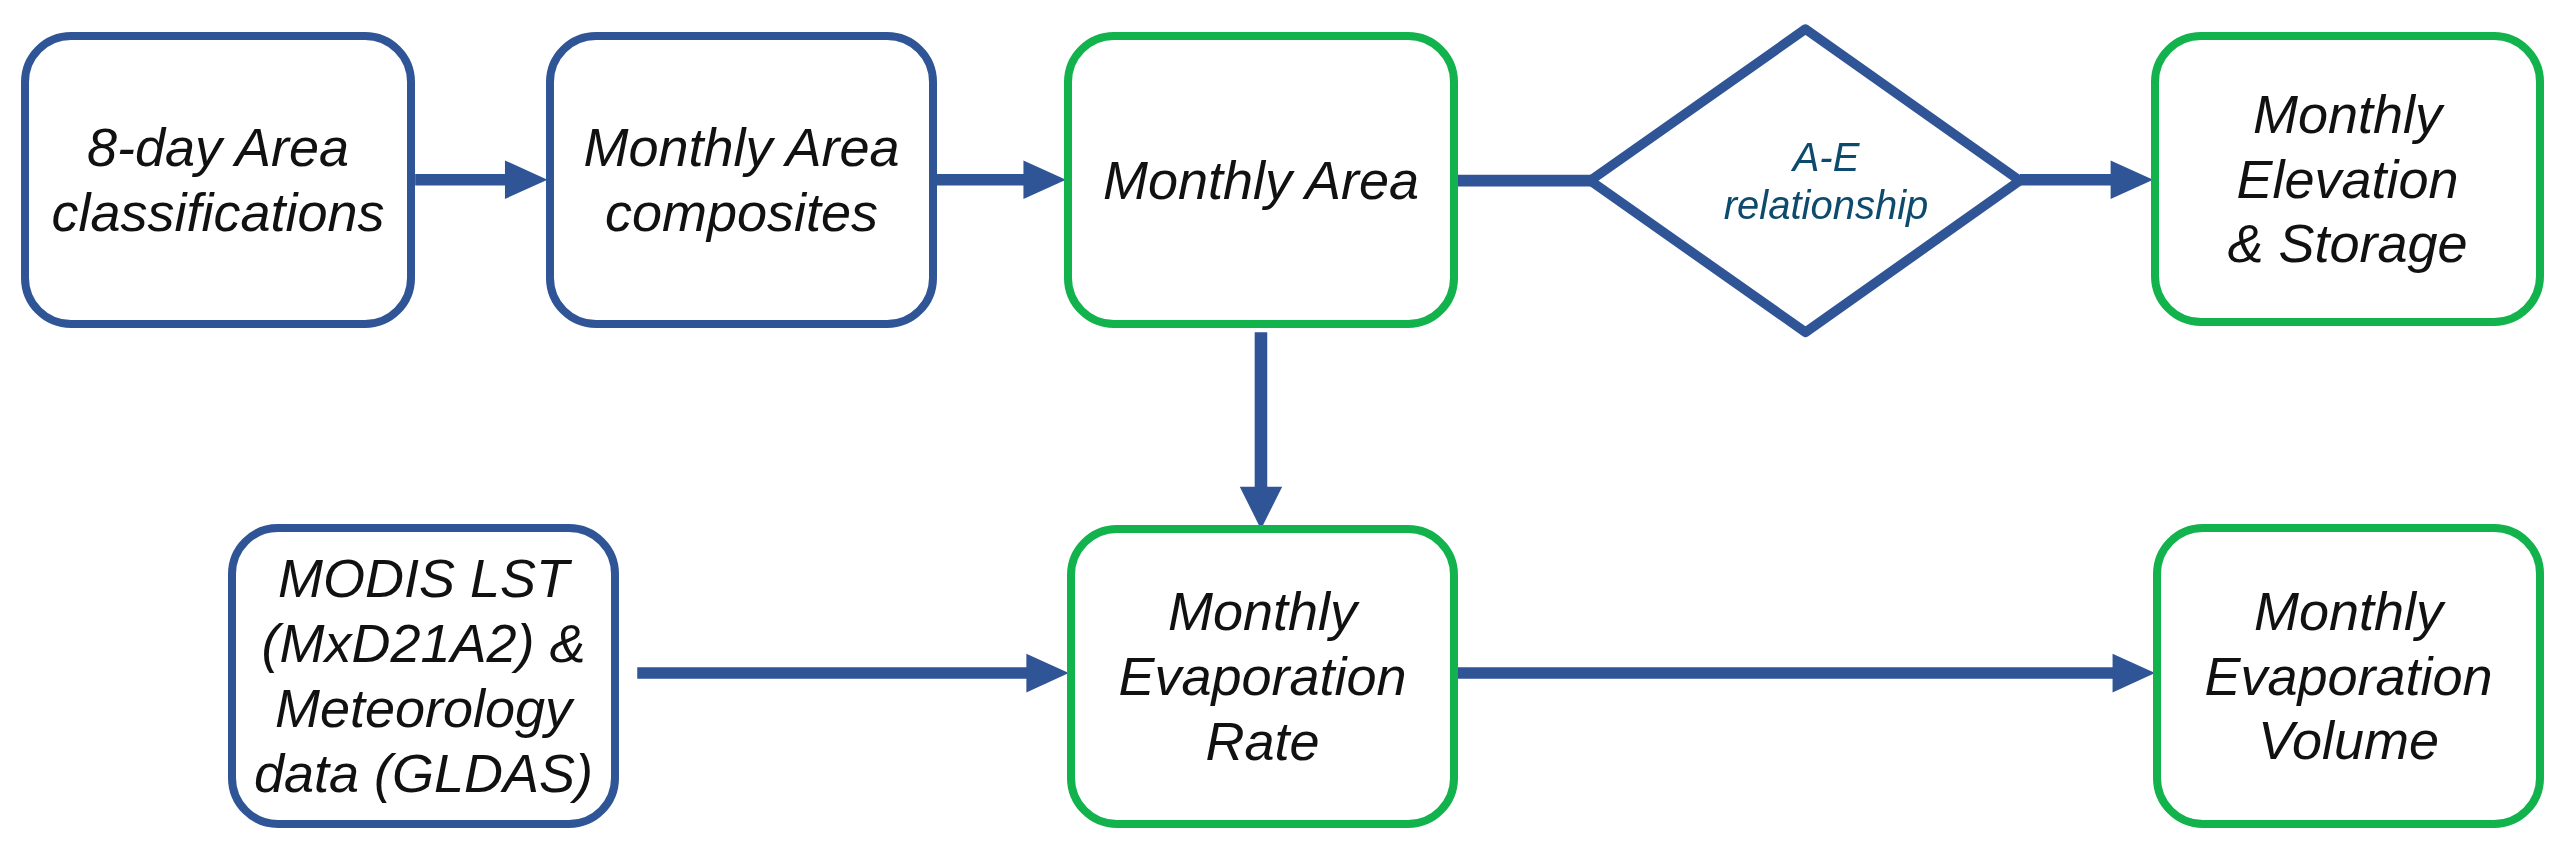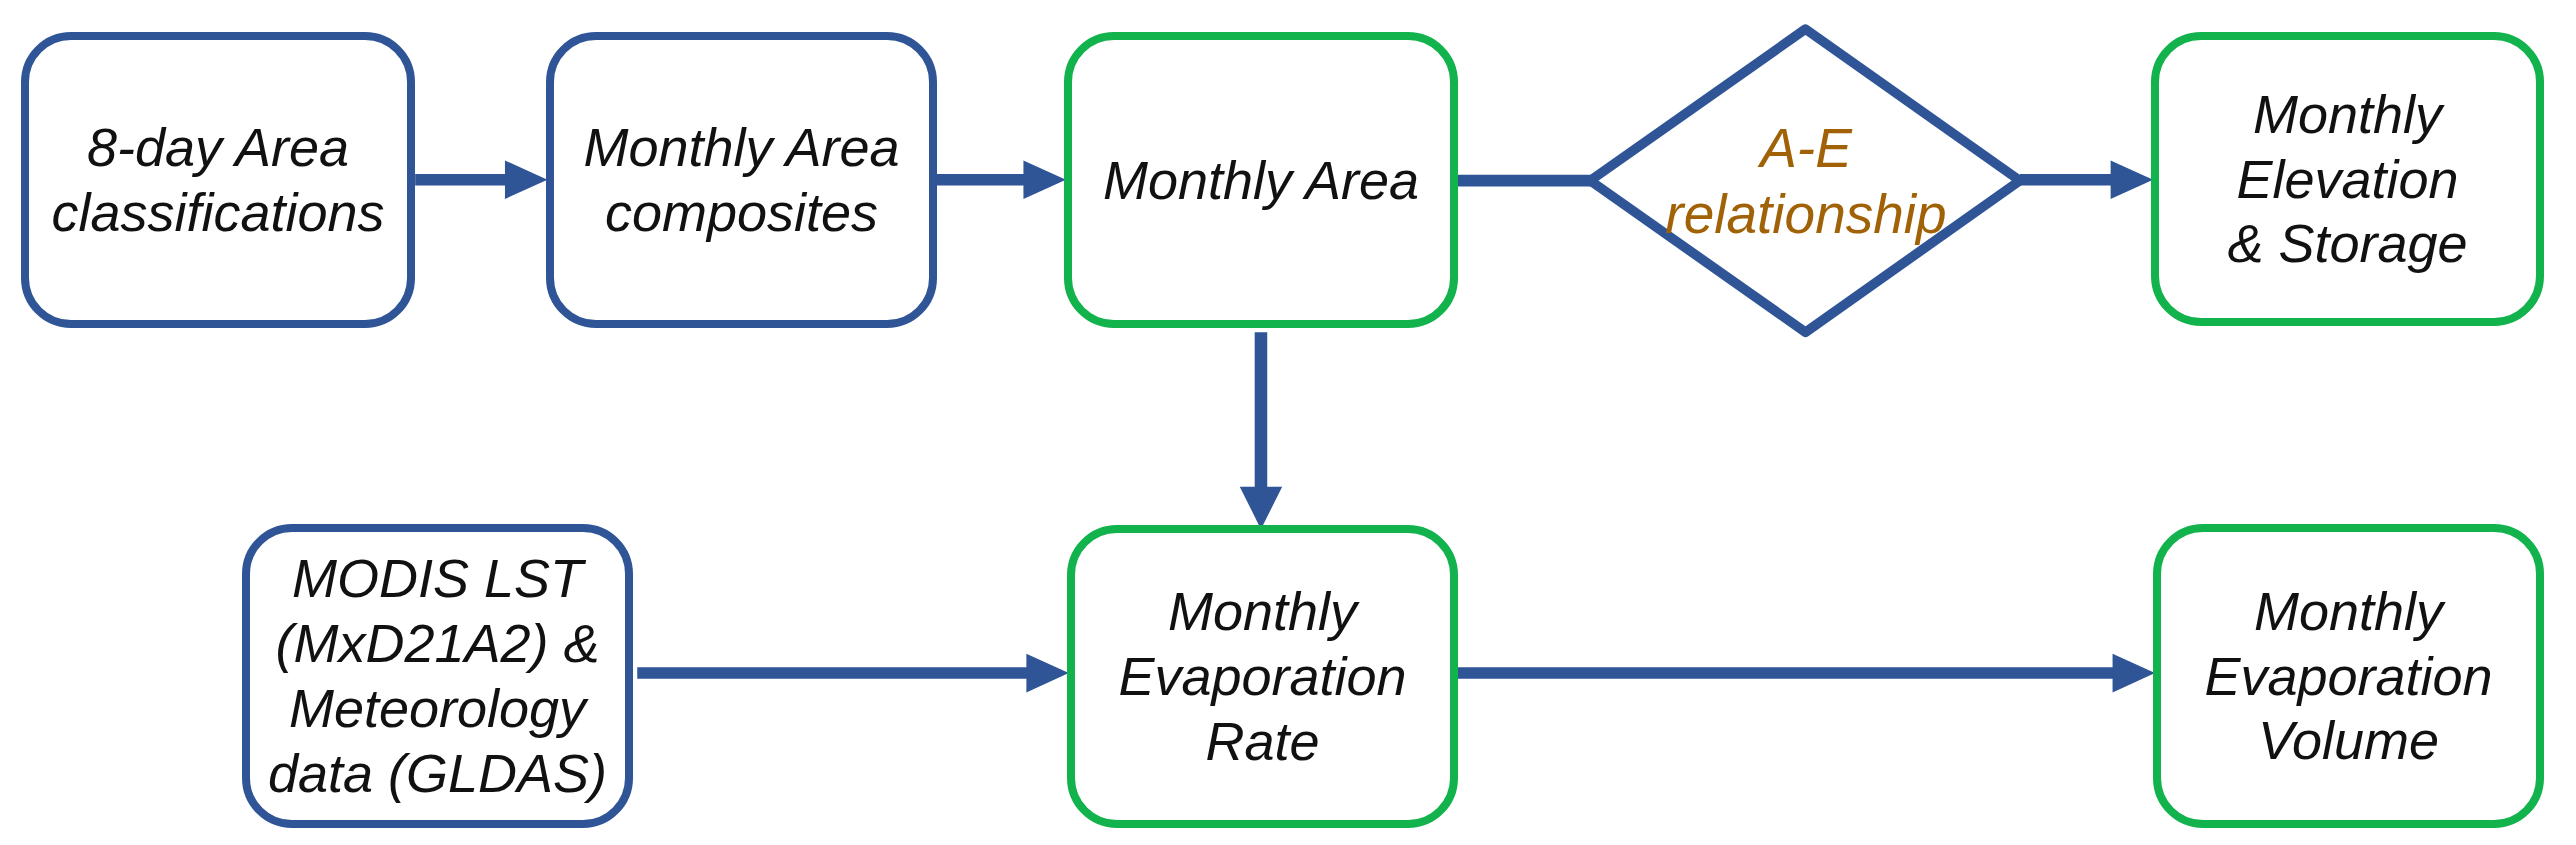--- a/index.html
+++ b/index.html
@@ -42,30 +42,31 @@
     color: #111111;
   }
   .diamond-label {
     position: absolute;
     z-index: 2;
     display: flex;
     align-items: center;
     justify-content: center;
     text-align: center;
     white-space: pre-line;
-    font-size: 55px;
+    font-size: 40px;
     line-height: 1.2;
-    color: #a16207;
+    color: #0c4a6e;
+    margin-left: 20px;
   }
   
   #n1 { left: 21px;   top: 32px;  width: 394px; height: 296px; }
   #n2 { left: 546px;  top: 32px;  width: 391px; height: 296px; }
   #n3 { left: 1064px; top: 32px;  width: 394px; height: 296px; }
   #n5 { left: 2151px; top: 32px;  width: 393px; height: 294px; }
-  #n6 { left: 242px;  top: 524px; width: 391px; height: 304px; }
+  #n6 { left: 228px;  top: 524px; width: 391px; height: 304px; }
   #n7 { left: 1067px; top: 525px; width: 391px; height: 303px; }
   #n8 { left: 2153px; top: 524px; width: 391px; height: 304px; }
   #dlabel { left: 1661px; top: 113px; width: 290px; height: 135px; }
 </style>
 </head>
 <body>
 
 <div class="canvas">
 
   <svg class="arrow-layer" width="2576" height="846" viewBox="0 0 2668 876">

